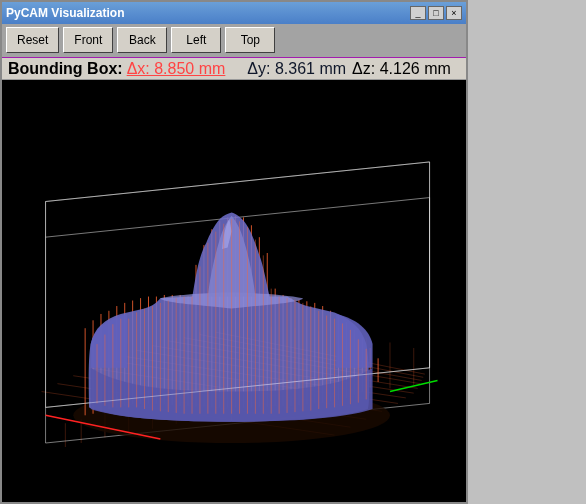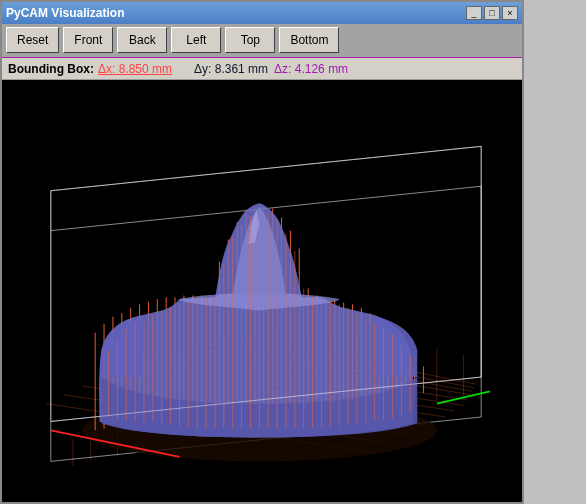--- a/index.html
+++ b/index.html
@@ -6,21 +6,21 @@
     body {
       width: 586px;
       height: 504px;
       background: #c0c0c0;
       font-family: Arial, sans-serif;
       font-size: 13px;
       overflow: hidden;
     }
 
     #window {
-      width: 524px;
+      width: 468px;
       height: 504px;
       display: flex;
       flex-direction: column;
       border: 2px solid #888;
     }
 
     #titlebar {
       background: linear-gradient(to bottom, #6a9fd8, #4a7fc8);
       color: white;
       height: 22px;
@@ -79,34 +79,34 @@
       min-width: 50px;
       text-align: center;
     }
 
     #statusbar {
       background: #d4d0c8;
       border-bottom: 1px solid #999;
       padding: 2px 6px;
       display: flex;
       align-items: center;
-      font-size: 12px;
+      font-size: 16px;
       height: 22px;
       flex-shrink: 0;
     }
 
     #status-label {
       color: #000;
       font-weight: bold;
       margin-right: 4px;
     }
 
     #dx { color: #ff4444; margin-right: 6px; text-decoration: underline; }
     #dy { color: #0f172a; margin-right: 6px; margin-left: 16px; }
-    #dz { color: #a21caf; }
+    #dz { color: #000000; }
 
     #viewport {
       flex: 1;
       background: #000;
       position: relative;
       overflow: hidden;
     }
 
     #canvas-area {
       width: 100%;
@@ -140,21 +140,20 @@
       <div class="title-btn">×</div>
     </div>
   </div>
 
   <div id="toolbar">
     <button class="toolbar-btn">Reset</button>
     <button class="toolbar-btn">Front</button>
     <button class="toolbar-btn">Back</button>
     <button class="toolbar-btn">Left</button>
     <button class="toolbar-btn">Top</button>
-    <button class="toolbar-btn">Bottom</button>
   </div>
 
   <div id="statusbar">
     <span id="status-label">Bounding Box:</span>
     <span id="dx">Δx: 8.850 mm</span>
     <span id="dy">Δy: 8.361 mm</span>
     <span id="dz">Δz: 4.126 mm</span>
   </div>
 
   <div id="viewport">

